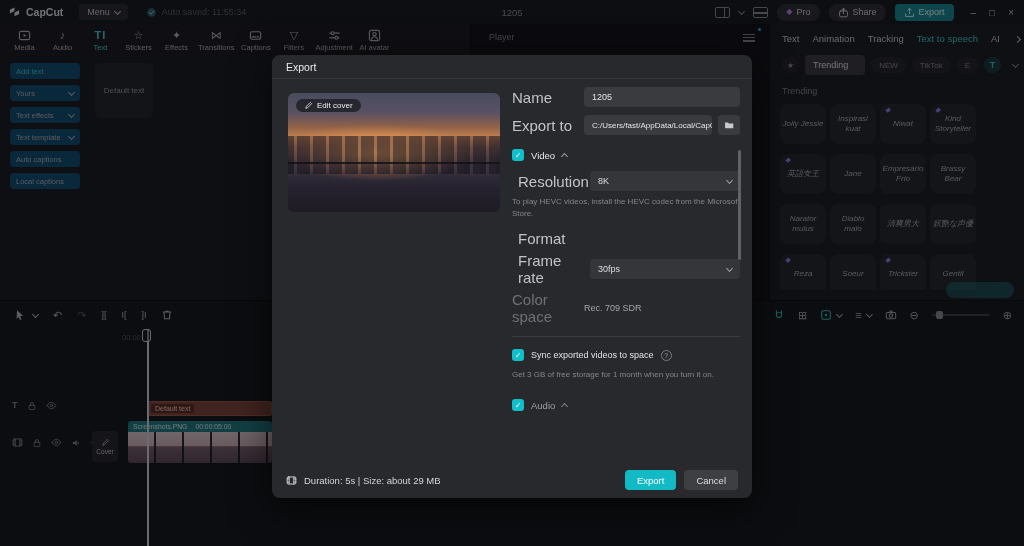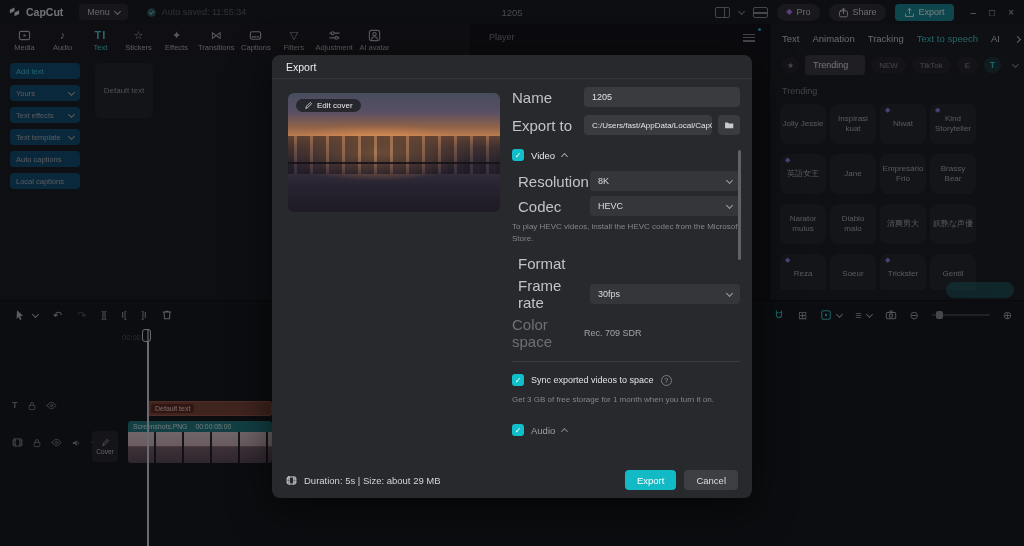--- a/index.html
+++ b/index.html
@@ -52,21 +52,21 @@
   .rp-tabs{display:flex;align-items:center;gap:13px;padding:9px 0 0 12px;font-size:9.5px;color:#d0d1d3;}
   .rptab.active{color:#3fc9cd;}
   .rp-more{position:absolute;top:13px;right:4px;color:#c8c9cb;}
   .rp-chips{display:flex;align-items:center;gap:6px;padding:11px 0 0 12px;}
   .chip{height:16px;padding:0 8px;border-radius:8px;background:#202125;color:#8a8b8f;font-size:8px;display:flex;align-items:center;white-space:nowrap;}
   .chip.sel{background:#35363b;color:#e2e3e5;}
   .chip.icn{padding:0;width:17px;justify-content:center;font-size:8px;}
   .chip.teal{color:#2fb9bd;background:#17333534;background:#173335;}
   .chip.bare{background:transparent;}
   .rp-section{margin:11px 0 0 12px;font-size:9px;color:#85868a;}
-  .rp-grid{position:absolute;left:10px;top:80px;width:200px;height:186px;overflow:hidden;display:grid;grid-template-columns:repeat(4,46px);grid-auto-rows:40px;column-gap:4px;row-gap:10px;}
+  .rp-grid{position:absolute;left:10px;top:80px;width:200px;height:186px;overflow:hidden;display:grid;grid-template-columns:repeat(4,46px);grid-auto-rows:40px;column-gap:4px;row-gap:10px;font-style:italic;}
   .rp-card{background:#212226;border-radius:8px;position:relative;display:flex;align-items:center;justify-content:center;text-align:center;color:#aeafb3;font-size:8px;line-height:1.3;padding:3px 2px;}
   .vip{position:absolute;top:2px;left:5px;color:#8f7bf0;font-size:7px;line-height:1;}
   .rp-gen{position:absolute;right:10px;top:258px;width:68px;height:16px;border-radius:9px;background:linear-gradient(90deg,rgba(18,150,156,.35),rgba(24,190,198,.28));}
   
   .timeline{position:absolute;top:300px;left:0;right:0;bottom:0;background:#101113;border-top:1px solid #090a0c;}
   .tl-toolbar{position:absolute;top:8px;left:14px;display:flex;align-items:center;gap:15px;color:#b8b9bd;font-size:11px;}
   .tl-toolbar .dis{color:#55565a;}
   .tl-tools-r{position:absolute;top:8px;right:12px;display:flex;align-items:center;gap:13px;color:#a8a9ad;font-size:11px;}
   .teal{color:#2fc3c7;}
   .zoom-slider{width:58px;height:2px;background:#3a3b3f;border-radius:1px;position:relative;}
@@ -529,27 +529,20 @@
       </div>
 
       <div id="video-rows">
           <div class="f-row sel-row">
             <span class="f-label">Resolution</span>
             <div class="sel">
               <span>8K</span>
               <span class="chv d"></span>
             </div>
           </div>
-          <div class="f-row sel-row">
-            <span class="f-label">Codec</span>
-            <div class="sel">
-              <span>HEVC</span>
-              <span class="chv d"></span>
-            </div>
-          </div>
         </div>
 
       <div class="note">To play HEVC videos, install the HEVC codec from the Microsoft Store.</div>
 
       <div id="more-rows">
           <div class="f-row sel-row">
             <span class="f-label">Format</span>
           </div>
           <div class="f-row sel-row">
             <span class="f-label">Frame rate</span>

